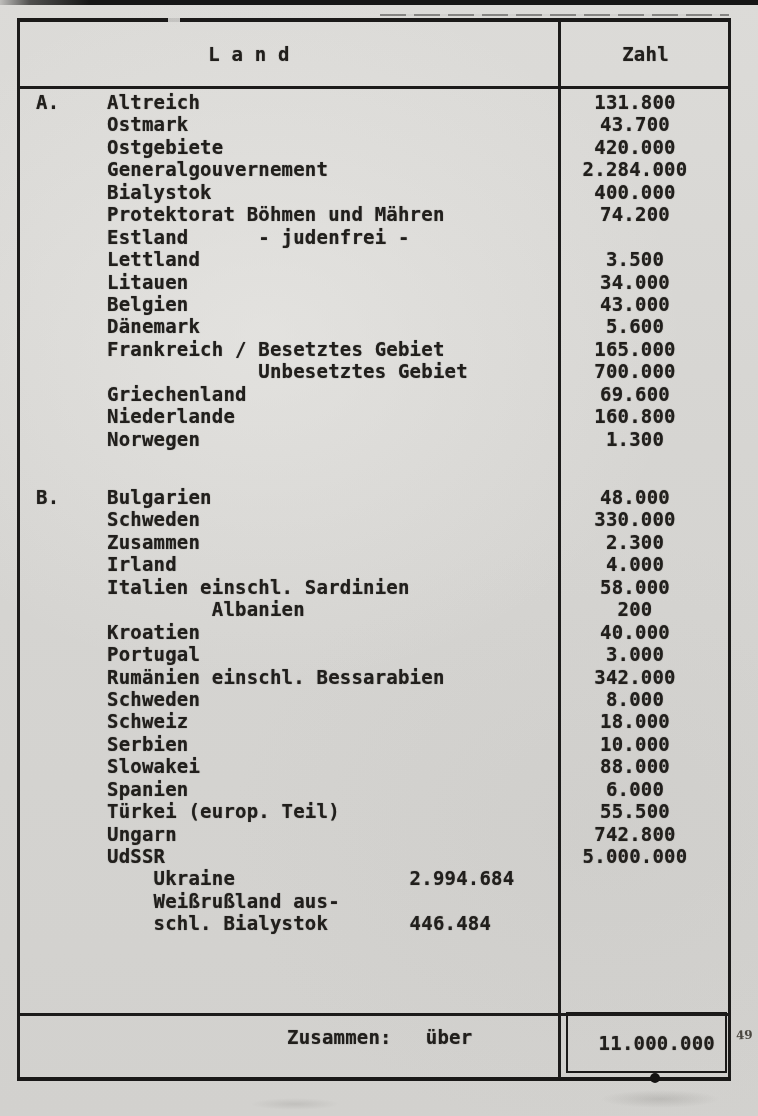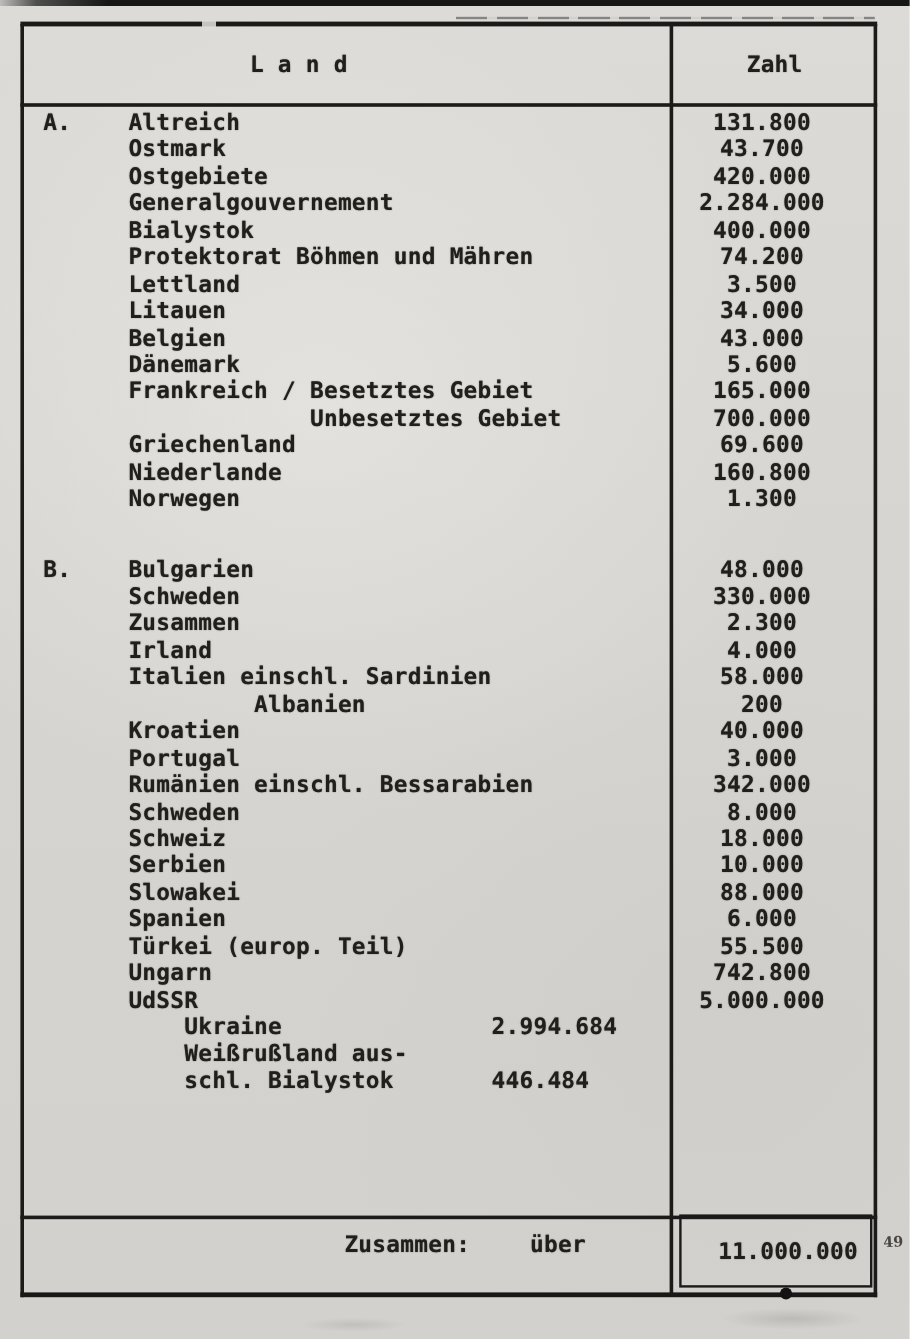--- a/index.html
+++ b/index.html
@@ -44,21 +44,21 @@
     display:flex;align-items:center;justify-content:center;font-size:19px;}
 
   .tbody{position:absolute;left:17px;top:91px;width:712px;}
   .row{position:relative;display:flex;height:22.45px;font-size:19px;line-height:22.45px;}
   .row .sec{position:absolute;left:19px;top:0;}
   .row .land{flex:0 0 541px;padding-left:90px;box-sizing:border-box;white-space:pre;overflow:visible;}
   .row .zahl{flex:0 0 171px;box-sizing:border-box;text-align:center;padding-right:17px;white-space:pre;}
   .spacer{height:36px;}
 
   .total-label{position:absolute;left:287px;top:1026px;height:22.45px;
-    font-size:19px;line-height:22.45px;display:flex;gap:50px;align-items:center;}
+    font-size:19px;line-height:22.45px;display:flex;gap:34px;align-items:center;}
   .total-box{
     position:absolute;left:566px;top:1012px;width:161px;height:61px;box-sizing:border-box;
     border:2px solid #1b1a19;
     display:flex;align-items:center;justify-content:flex-end;
     padding-right:10px;font-size:19px;
   }
   .page-num{
     position:absolute;left:736px;top:1028px;font-size:12px;color:#4a463f;
     font-family:"DejaVu Serif","Liberation Serif",serif;font-weight:bold;
     transform:rotate(-3deg);
@@ -108,20 +108,24 @@
       </div>
       <div class="row">
         <div class="land ink">Bialystok</div>
         <div class="zahl ink">400.000</div>
       </div>
       <div class="row">
         <div class="land ink">Protektorat Böhmen und Mähren</div>
         <div class="zahl ink">74.200</div>
       </div>
       <div class="row">
+        <div class="land ink">Estland      - judenfrei -</div>
+        <div class="zahl ink"></div>
+      </div>
+      <div class="row">
         <div class="land ink">Lettland</div>
         <div class="zahl ink">3.500</div>
       </div>
       <div class="row">
         <div class="land ink">Litauen</div>
         <div class="zahl ink">34.000</div>
       </div>
       <div class="row">
         <div class="land ink">Belgien</div>
         <div class="zahl ink">43.000</div>

